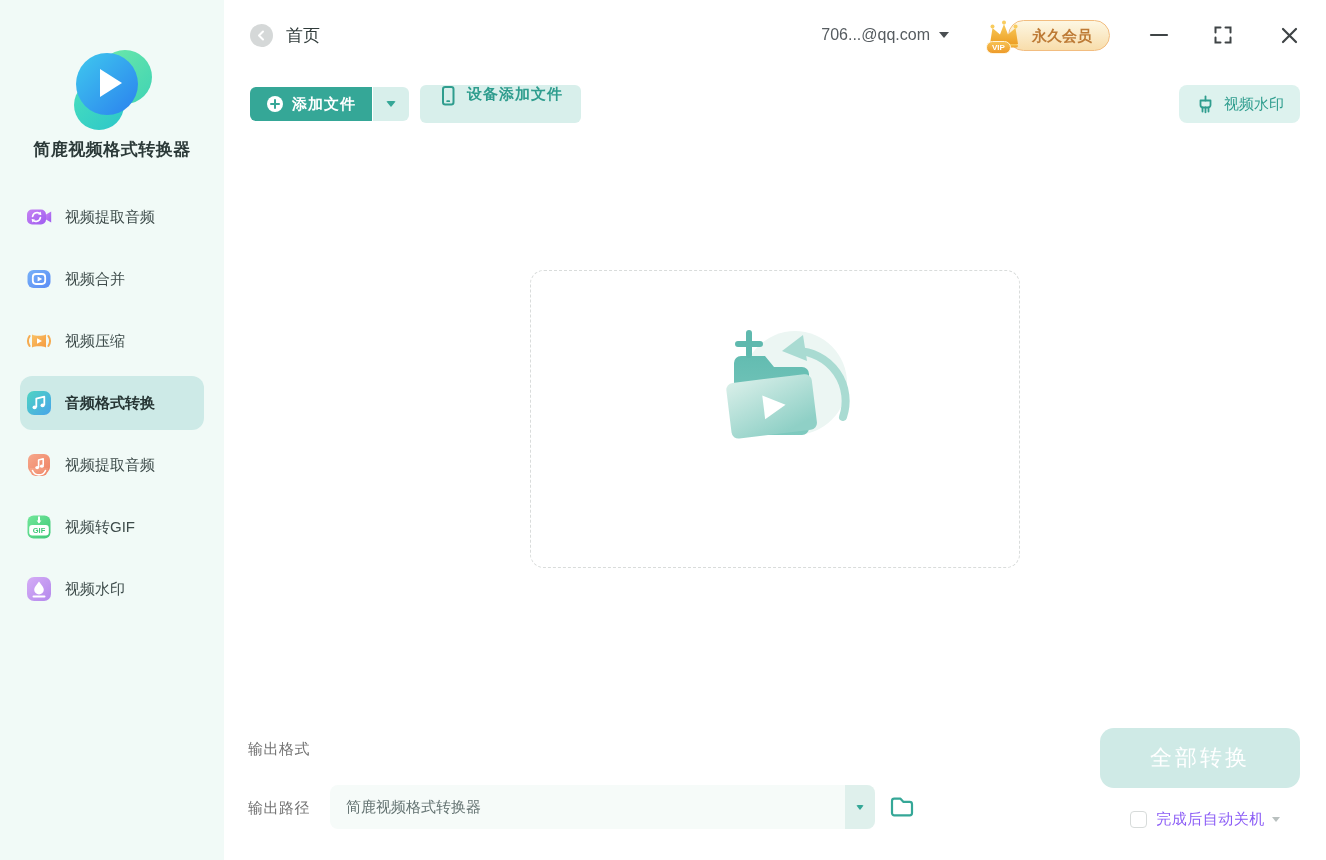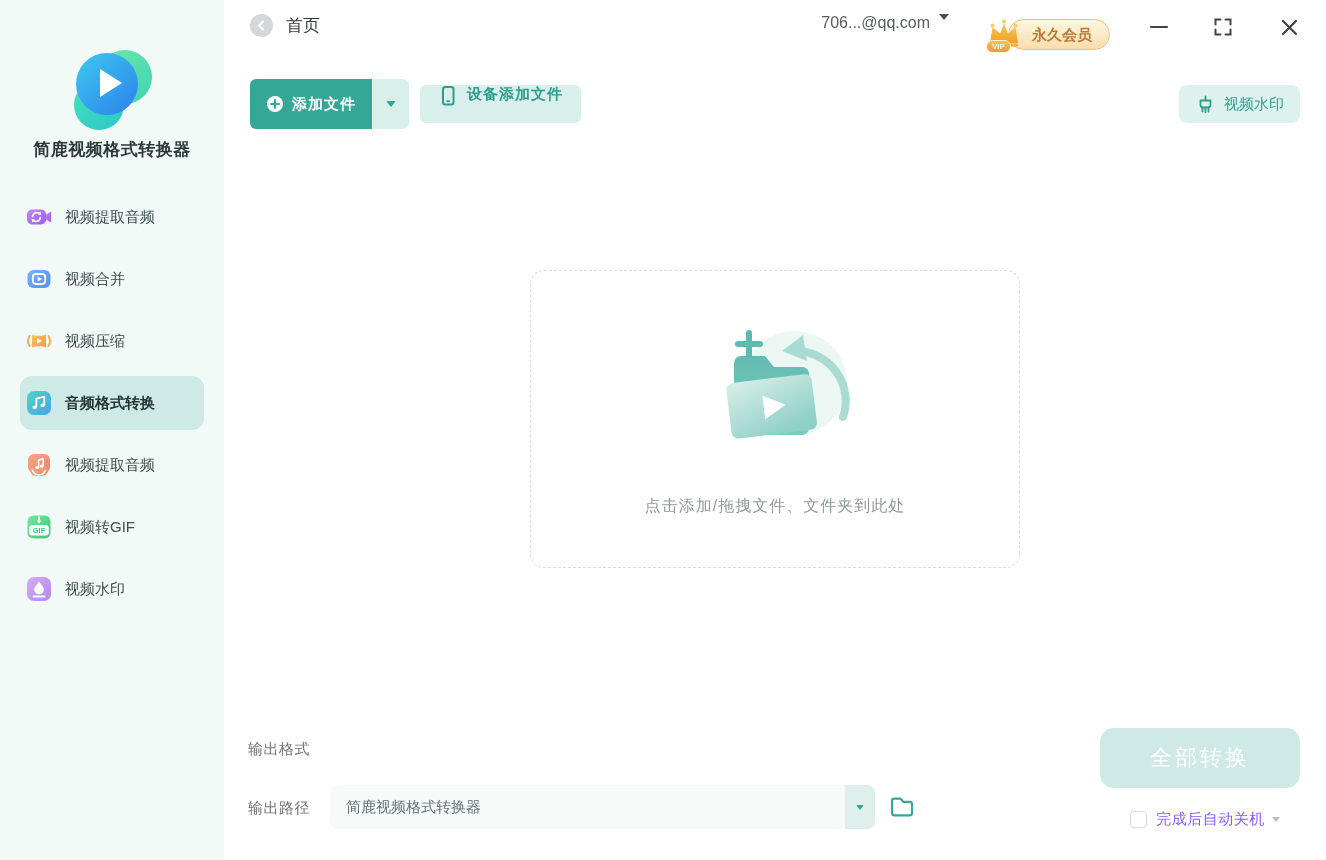--- a/index.html
+++ b/index.html
@@ -20,41 +20,41 @@
   .nav-item { display:flex; align-items:center; height:54px; margin:0 20px 8px 20px;
       padding-left:6px; border-radius:12px; cursor:pointer; }
   .nav-item .nicon { width:26px; height:26px; margin-right:13px; flex:none; }
   .nav-item .nlabel { font-size:15px; color:#3e4c4b; }
   .nav-item.selected { background:#cdeae7; }
   .nav-item.selected .nlabel { font-weight:bold; color:#273635; }
 
   
   .main { position:absolute; left:224px; top:0; width:1102px; height:860px; background:#ffffff; }
 
-  .header { display:flex; align-items:flex-start; height:42px; margin:14px 24px 0 26px; }
+  .header { display:flex; align-items:center; height:42px; margin:14px 24px 0 26px; }
   .back-btn { width:23px; height:23px; border-radius:50%; background:#d5d8d8; display:flex;
       align-items:center; justify-content:center; cursor:pointer; flex:none; }
   .page-title { margin-left:13px; font-size:17px; color:#303b3a; }
   .hspacer { flex:1; }
   .account { font-size:16px; color:#565c60; }
   .caret-dark { width:0; height:0; margin-left:9px; border-left:5px solid transparent;
       border-right:5px solid transparent; border-top:6px solid #4a4f52; }
   .vip { display:flex; align-items:center; margin-left:34px; position:relative; }
   .vip-crown { position:relative; z-index:2; width:40px; height:40px; flex:none; }
   .vip-tag { position:absolute; z-index:3; left:3px; bottom:1px; background:linear-gradient(180deg,#f7c153,#ee9b2a);
       border:1px solid #fff3d8; color:#ffffff; font-size:8px; font-weight:bold;
       padding:1px 5px; border-radius:8px; line-height:9px; }
   .vip-pill { margin-left:-15px; height:31px; line-height:29px; padding:0 17px 0 23px;
       background:linear-gradient(180deg,#fdf7e3,#f8ddab); border:1.5px solid #f2bd80;
       border-radius:16px; color:#bd7a35; font-weight:bold; font-size:15px; }
   .win-btn { display:flex; align-items:center; justify-content:center; width:26px; height:26px; cursor:pointer; }
   .wb-min { margin-left:36px; } .wb-max { margin-left:38px; } .wb-close { margin-left:40px; }
 
   .toolbar { display:flex; align-items:center; height:38px; margin:29px 26px 0 26px; }
-  .split-btn { display:flex; height:50px; }
+  .split-btn { display:flex; height:34px; }
   .split-main { display:flex; align-items:center; background:#35a797; color:#fff;
       border-radius:6px 0 0 6px; padding:0 16px; cursor:pointer; }
   .split-main .lbl { font-size:15px; font-weight:bold; margin-left:8px; letter-spacing:1px; }
   .split-arrow { width:36px; display:flex; align-items:center; justify-content:center;
       background:#d8efeb; border-radius:0 6px 6px 0; margin-left:1px; cursor:pointer; }
   .btn-light { display:flex; align-items:flex-start; height:38px; background:#d8efeb; border-radius:6px;
       padding:0 18px; margin-left:11px; color:#2f9d8e; font-size:15px; font-weight:bold;
       letter-spacing:1px; cursor:pointer; }
   .btn-light .bicon { margin-right:9px; display:flex; }
   .tspacer { flex:1; }
@@ -325,21 +325,20 @@
         <circle cx="110" cy="62" r="52" fill="#ecf6f3"></circle>
         <path d="M158 96 A50 50 0 0 0 112 30" stroke="#a9dbd2" stroke-width="8" fill="none" stroke-linecap="round"></path>
         <path d="M122 40 L97 30 L118 14 Z" fill="#a9dbd2"></path>
         <path d="M49 42 a7 7 0 0 1 7 -7 h24 l9 11 h28 a7 7 0 0 1 7 7 v54 a7 7 0 0 1 -7 7 h-61 a7 7 0 0 1 -7 -7 z" fill="url(#fback)"></path>
         <g transform="rotate(-7 90 88)">
           <rect x="44" y="57" width="86" height="56" rx="7" fill="url(#fgrad)"></rect>
           <path d="M79 73 L101 85 L79 97 Z" fill="#ffffff"></path>
         </g>
         <path d="M64 12 v22 M53 23 h22" stroke="#5fb9ae" stroke-width="6" stroke-linecap="round"></path>
       </svg>
-      <div class="dz-hint">点击添加/拖拽文件、文件夹到此处</div>
     </div>
 
     <span class="out-label lbl-format">输出格式</span>
 
     <span class="out-label lbl-path">输出路径</span>
     <div class="select sel-path">
       <span class="sel-value">简鹿视频格式转换器</span>
       <span class="sel-arrow">
         <span class="caret-teal small"></span>
       </span>

